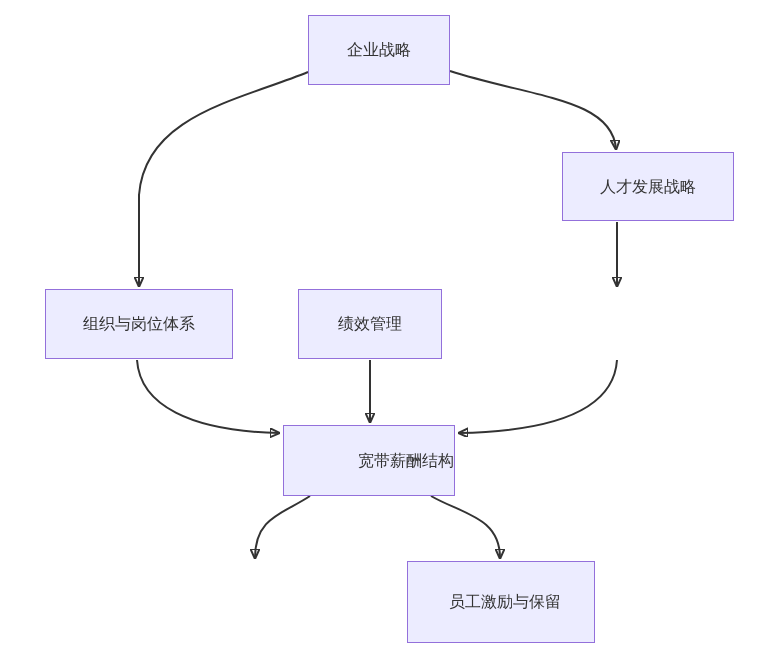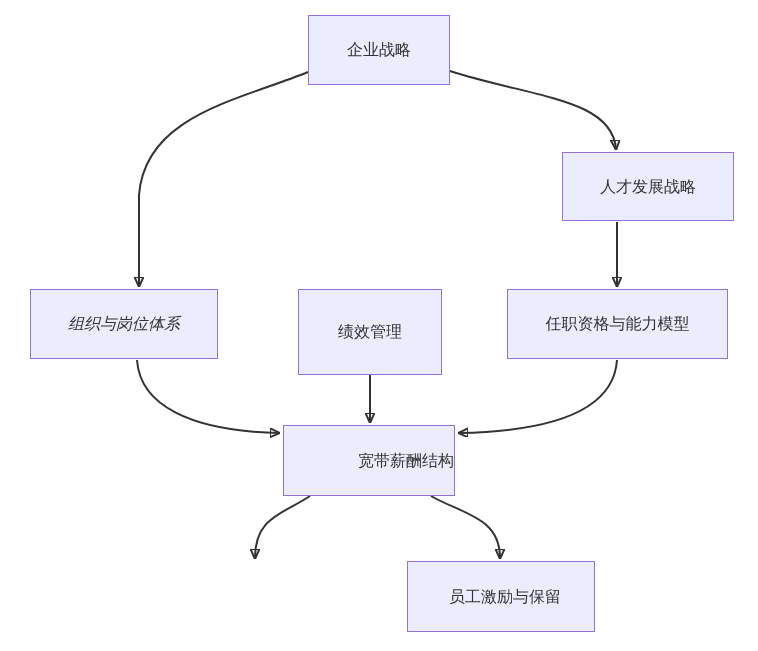--- a/index.html
+++ b/index.html
@@ -71,34 +71,31 @@
   </svg>
 
   <div class="node" style="left:308px; top:15px; width:142px; height:70px;">
     <span>企业战略</span>
   </div>
 
   <div class="node" style="left:530px; top:152px; width:172px; height:69px;margin-left:32px;">
     <span>人才发展战略</span>
   </div>
 
-  <div class="node" style="left:30px; top:289px; width:188px; height:70px;font-style:italic;">
+  <div class="node" style="left:45px; top:289px; width:188px; height:70px;">
     <span>组织与岗位体系</span>
   </div>
 
-  <div class="node" style="left:298px; top:289px; width:144px; height:86px;">
+  <div class="node" style="left:298px; top:289px; width:144px; height:70px;">
     <span>绩效管理</span>
   </div>
 
-  <div class="node" style="left:507px; top:289px; width:221px; height:70px;">
-    <span>任职资格与能力模型</span>
-  </div>
 
   <div class="node" style="left:283px; top:425px; width:172px; height:71px;justify-content:flex-end;">
     <span>宽带薪酬结构</span>
   </div>
 
 
-  <div class="node" style="left:407px; top:561px; width:188px; height:71px;padding-left:8px;">
+  <div class="node" style="left:407px; top:561px; width:188px; height:82px;padding-left:8px;">
     <span>员工激励与保留</span>
   </div>
 
 </div>
 
 </body></html>

